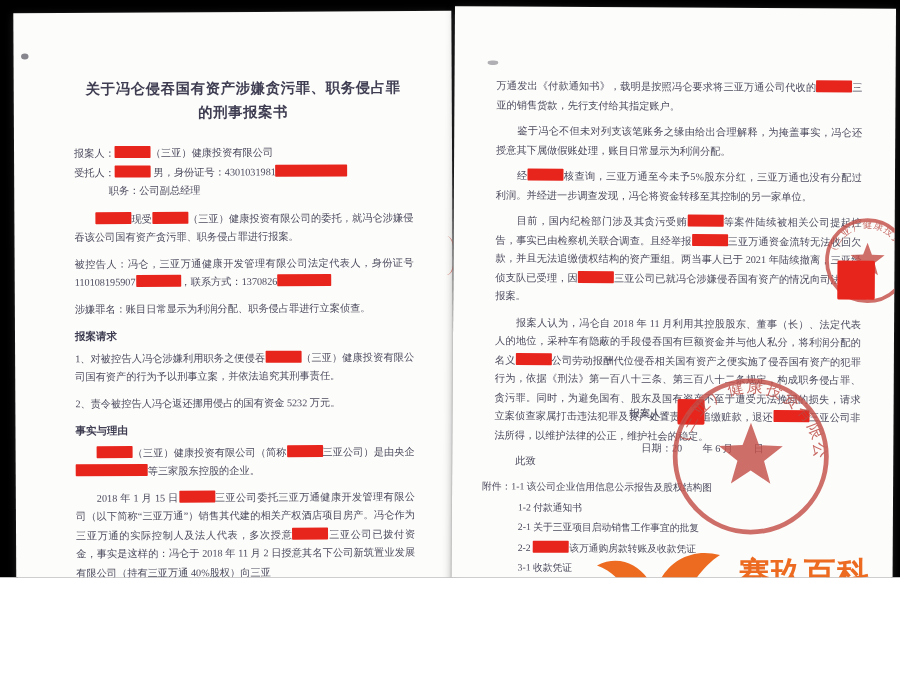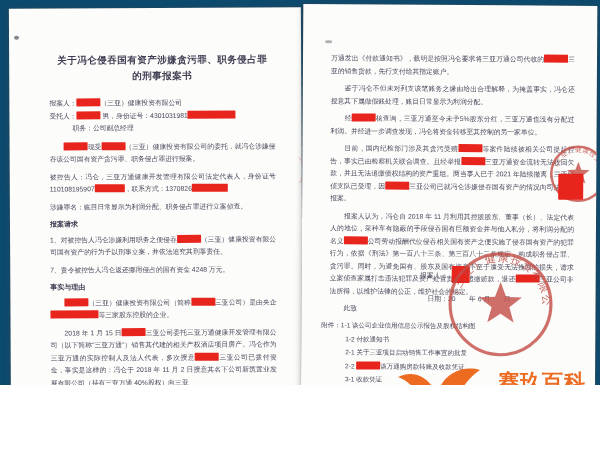--- a/index.html
+++ b/index.html
@@ -1,19 +1,19 @@
 <!DOCTYPE html>
 <html><head>
 <meta charset="utf-8">
 <style>
   html,body{margin:0;padding:0;}
   .canvas{
     position:relative; width:600px; height:385px; overflow:hidden;
-    background:#0c4a6e;
-    font-family:Liberation Sans, sans-serif;
+    background:#000000;
+    font-family:Liberation Serif, serif;
   }
   .page{
     position:absolute; background:#fcfcfa; overflow:hidden;
     box-shadow:0 1px 6px rgba(70,70,75,.45), 0 0 1px rgba(60,60,60,.6);
     color:#4b4a5e;
   }
   .page-left{ left:10px; top:8px; width:292px; height:430px; transform:rotate(-.3deg); }
   .page-right{ left:302px; top:5px; width:294px; height:440px; transform:rotate(.35deg); }
   .content{ position:absolute; inset:0; }
   .page-left .content{ padding:44px 26px 0 40px; }
@@ -38,21 +38,21 @@
   .attachments .att.sub{ margin-left:24px; }
   .seal{ position:absolute; opacity:.82; pointer-events:none; }
   .seal-big{ left:143px; top:243px; width:112px; height:112px; }
   .seal-small{ left:246px; top:138px; width:60px; height:60px; }
   .speck{ position:absolute; background:#55525e; border-radius:50%; opacity:.7; }
   .pen-mark{ position:absolute; width:9px; height:26px; border:none;
              border-right:1.5px solid rgba(205,60,48,.65); border-radius:0 60% 60% 0/0 50% 50% 0; }
   
   .logo{ position:absolute; left:388px; top:358px; display:flex; align-items:flex-start; }
   .logo-tail{ width:104px; height:86px; }
-  .logo-text{ margin-left:6px; padding-top:12px; }
+  .logo-text{ padding-top:12px; }
   .logo-cn{ font-weight:bold; font-size:21px; letter-spacing:1px; color:#ec6b21; line-height:24px; }
   .logo-en{ font-size:10px; letter-spacing:3.2px; color:#ed7a2e; margin-top:3px; }
 </style>
 </head>
 <body>
 
 <div class="canvas">
 
   <div class="page page-left">
     <div class="content">
@@ -64,21 +64,21 @@
         <div class="line rich">受托人：<span class="redact" style="width:24px"></span> 男，身份证号：4301031981<span class="redact" style="width:48px"></span></div>
         <div class="line duty">职务：公司副总经理</div>
       </div>
 
       <div class="para indent rich"><span class="redact" style="width:24px"></span>现受<span class="redact" style="width:24px"></span>（三亚）健康投资有限公司的委托，就冯仑涉嫌侵吞该公司国有资产贪污罪、职务侵占罪进行报案。</div>
       <div class="para rich">被控告人：冯仑，三亚万通健康开发管理有限公司法定代表人，身份证号 110108195907<span class="redact" style="width:30px"></span>，联系方式：1370826<span class="redact" style="width:36px"></span></div>
       <div class="para">涉嫌罪名：账目日常显示为利润分配、职务侵占罪进行立案侦查。</div>
 
       <div class="heading">报案请求</div>
       <div class="para rich">1、对被控告人冯仑涉嫌利用职务之便侵吞<span class="redact" style="width:24px"></span>（三亚）健康投资有限公司国有资产的行为予以刑事立案，并依法追究其刑事责任。</div>
-      <div class="para">7、责令被控告人冯仑返还挪用侵占的国有资金 4248 万元。</div>
+      <div class="para">2、责令被控告人冯仑返还挪用侵占的国有资金 5232 万元。</div>
 
       <div class="heading">事实与理由</div>
       <div class="para indent rich"><span class="redact" style="width:24px"></span>（三亚）健康投资有限公司（简称<span class="redact" style="width:24px"></span>三亚公司）是由央企<span class="redact" style="width:48px"></span>等三家股东控股的企业。</div>
       <div class="para indent rich">2018 年 1 月 15 日<span class="redact" style="width:24px"></span>三亚公司委托三亚万通健康开发管理有限公司（以下简称“三亚万通”）销售其代建的相关产权酒店项目房产。冯仑作为三亚万通的实际控制人及法人代表，多次授意<span class="redact" style="width:24px"></span>三亚公司已拨付资金，事实是这样的：冯仑于 2018 年 11 月 2 日授意其名下公司新筑置业发展有限公司（持有三亚万通 40%股权）向三亚</div>
     </div>
     <div class="footer">第 1 页 共 8 页</div>
     <div class="speck" style="left:5px;top:27px;width:5px;height:4px;"></div>
     <div class="pen-mark" style="left:284px;top:150px;"></div>
   </div>
 

